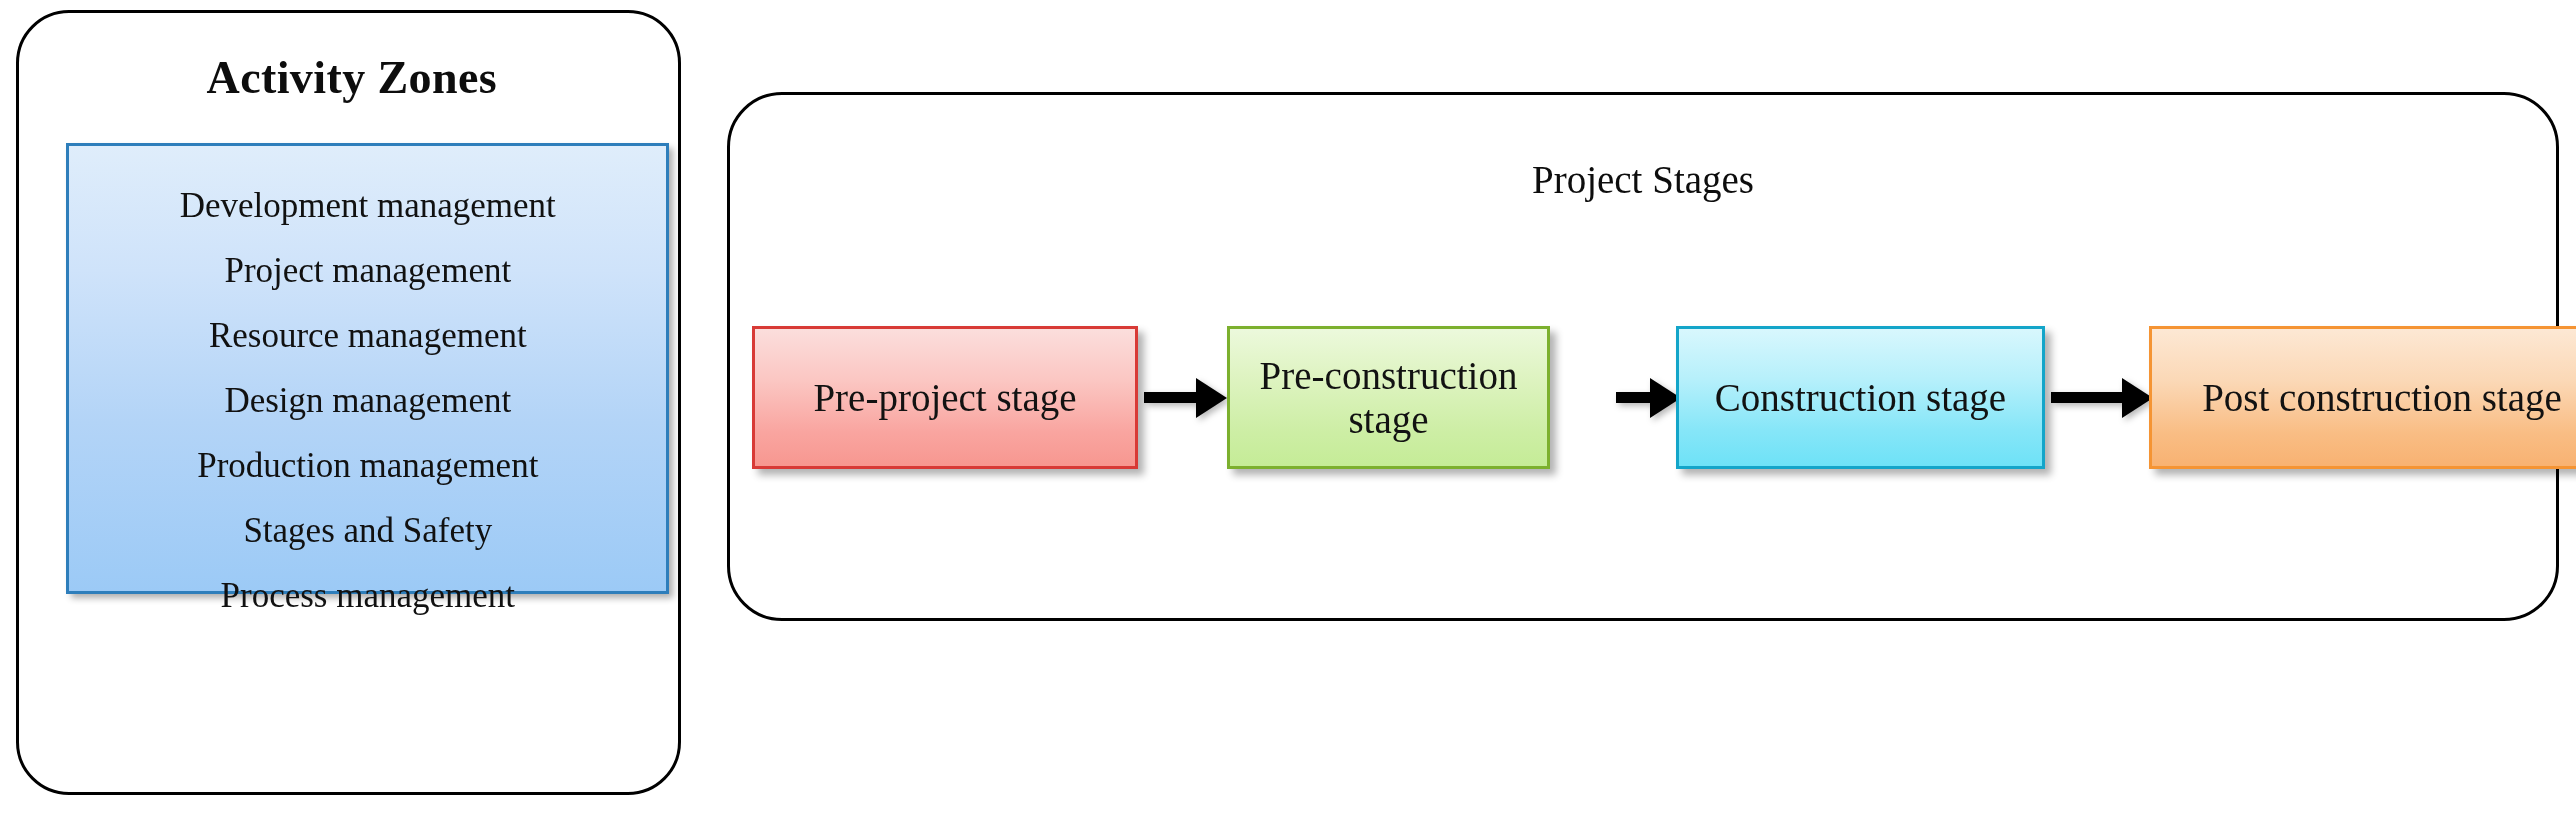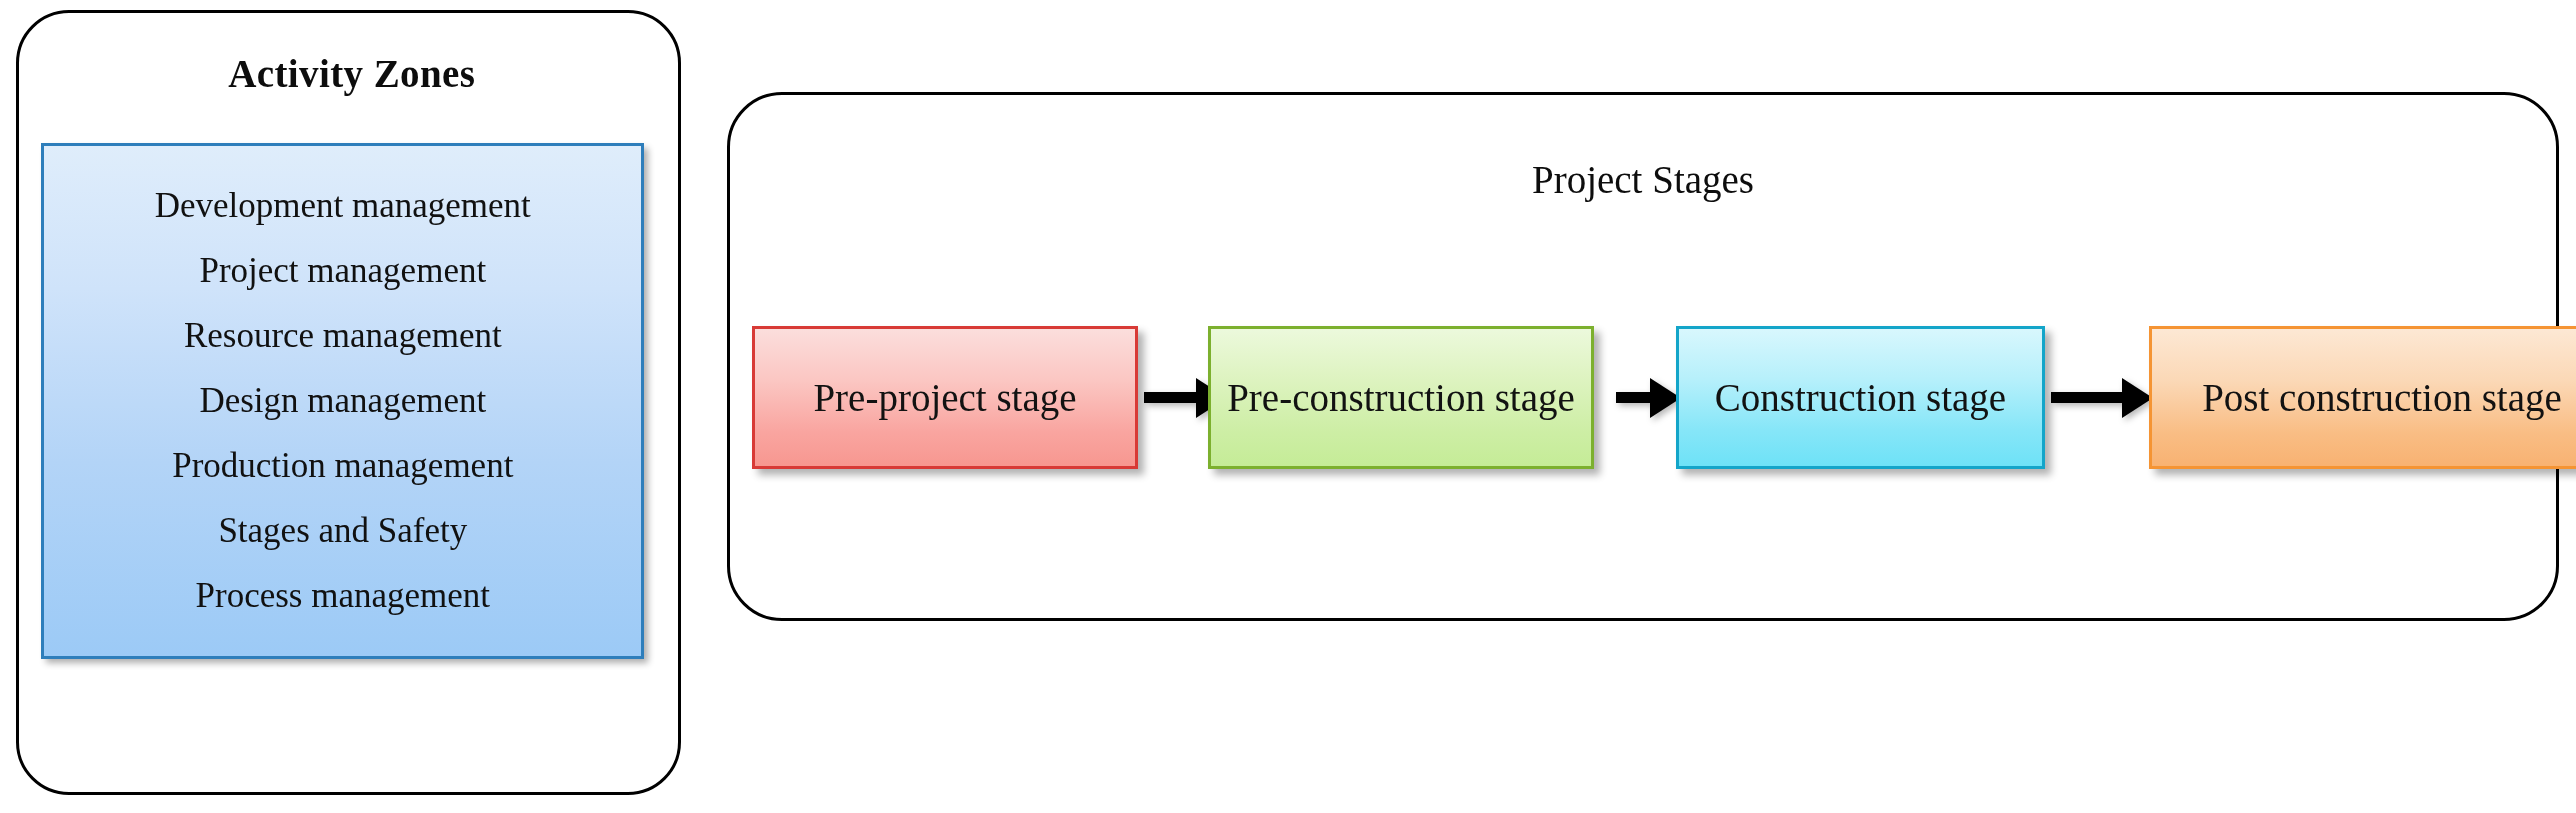--- a/index.html
+++ b/index.html
@@ -31,31 +31,31 @@
     border: 3.7px solid #000000;
     border-radius: 53px;
     background: #ffffff;
   }
   .activity-title {
     position: absolute;
     left: 0;
     top: 38px;
     width: 665px;
     text-align: center;
-    font-size: 39px;
+    font-size: 46px;
     font-weight: bold;
     color: #0d0d0d;
     letter-spacing: 0.4px;
   }
   .activity-list-box {
     position: absolute;
-    left: 22px;
+    left: 47px;
     top: 130px;
     width: 603px;
-    height: 516px;
+    height: 451px;
     box-sizing: border-box;
     border: 3px solid #2e7ebb;
     background: linear-gradient(to bottom, #dfedfb 0%, #cfe3fa 28%, #b3d4f7 62%, #9ccaf6 100%);
     box-shadow: 5.2px 5.2px 6.7px rgba(0,0,0,0.32);
     padding-left: 45px;
   }
   .activity-items {
     position: absolute;
     left: 0;
     top: 27px;
@@ -117,22 +117,22 @@
     box-shadow: 6px 6px 7.4px rgba(0,0,0,0.30);
   }
 
   .stage-0 {
     left: 22px;
     width: 386px;
     border-color: #d83a36;
     background: linear-gradient(to bottom, #fbdedc 0%, #fbc6c2 38%, #f9a5a0 75%, #f79790 100%);
   }
   .stage-1 {
-    left: 478px;
-    width: 386px;
+    left: 497px;
+    width: 323px;
     border-color: #7cb02e;
     background: linear-gradient(to bottom, #ecf9dc 0%, #ddf3bf 38%, #cdeea5 75%, #c5ec97 100%);
   }
   .stage-2 {
     left: 946px;
     width: 369px;
     border-color: #13a5c9;
     background: linear-gradient(to bottom, #d8f7fd 0%, #b7f0fb 36%, #86e6f8 74%, #6ee2f7 100%);
   }
   .stage-3 {

